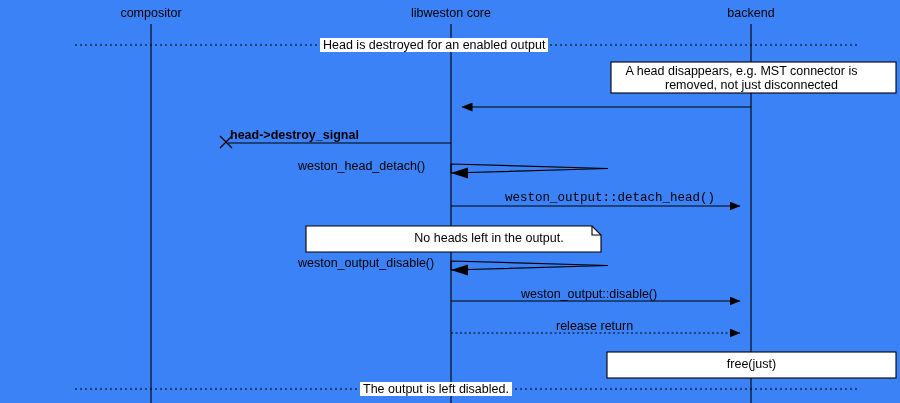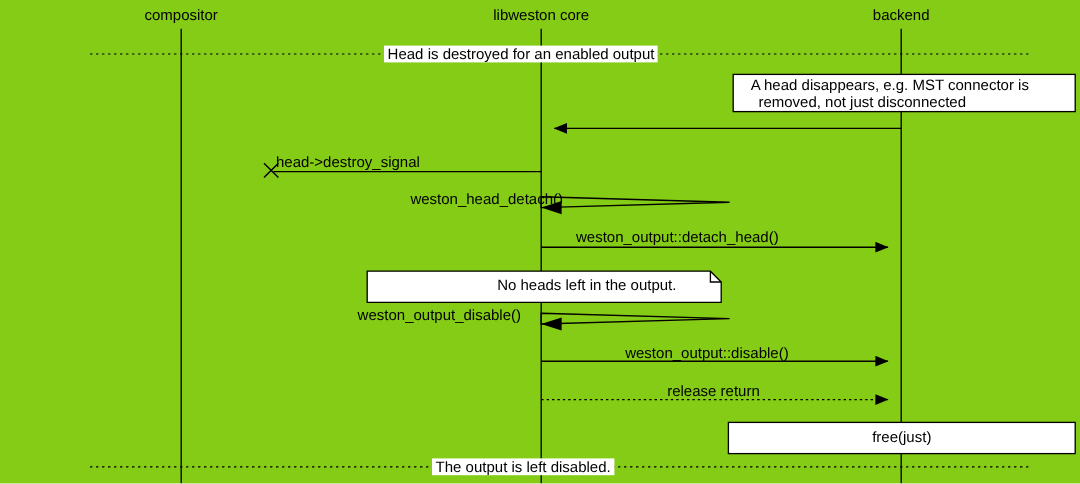--- a/index.html
+++ b/index.html
@@ -9,21 +9,21 @@
   }
   body {
     font-family: "Liberation Sans", sans-serif;
     color: #000000;
   }
   #diagram {
     position: relative;
     width: 900px;
     height: 403px;
     overflow: hidden;
-    background: #84cc16;
+    background: #3b82f6;
   }
   #svg-layer {
     position: absolute;
     left: 0;
     top: 0;
     width: 900px;
     height: 403px;
   }
   .lbl {
     position: absolute;
@@ -129,32 +129,32 @@
 
   <div class="lbl participant-label" style="left:386px; top:6px; width:130px; text-align:center;">libweston core</div>
 
   <div class="lbl participant-label" style="left:696px; top:6px; width:110px; text-align:center;">backend</div>
 
   <div class="lbl divider-label" style="left:320px; top:38px;">Head is destroyed for an enabled output</div>
 
   <div class="lbl divider-label" style="left:360px; top:382px;">The output is left disabled.</div>
 
   <div class="note-text" style="left:611px; top:64px; width:261px;">A head disappears, e.g. MST connector is</div>
-  <div class="note-text" style="left:576px; top:78px; width:285px;">removed, not just disconnected</div>
+  <div class="note-text" style="left:609px; top:78px; width:285px;">removed, not just disconnected</div>
 
   <div class="note-text" style="left:306px; top:231px; width:290px;padding-left:38px;">No heads left in the output.</div>
 
   <div class="note-text" style="left:607px; top:357px; width:289px;">free(just)</div>
 
 
-  <div class="lbl msg-label" style="left:230px; top:128px;">head-&gt;destroy_signal</div>
+  <div class="lbl msg-label" style="left:230px; top:128px;font-weight:bold;">head-&gt;destroy_signal</div>
 
-  <div class="lbl msg-label" style="left:298px; top:159px;margin-left:44px;">weston_head_detach()</div>
+  <div class="lbl msg-label" style="left:298px; top:159px;">weston_head_detach()</div>
 
-  <div class="lbl msg-label" style="left:480px; top:191px;">weston_output::detach_head()</div>
+  <div class="lbl msg-label" style="left:505px; top:191px;font-family:Liberation Mono, monospace;">weston_output::detach_head()</div>
 
   <div class="lbl msg-label" style="left:298px; top:256px;">weston_output_disable()</div>
 
   <div class="lbl msg-label" style="left:521px; top:287px;">weston_output::disable()</div>
 
   <div class="lbl msg-label" style="left:556px; top:319px;">release return</div>
 
 </div>
 
 </body></html>

